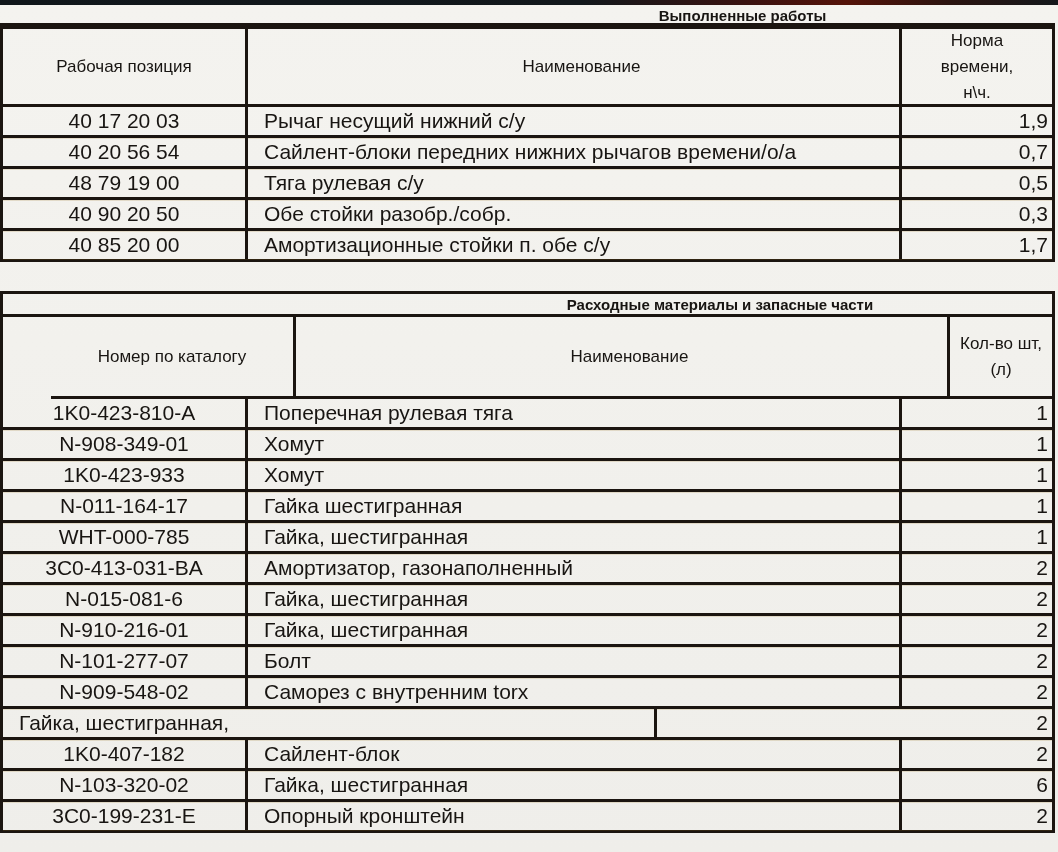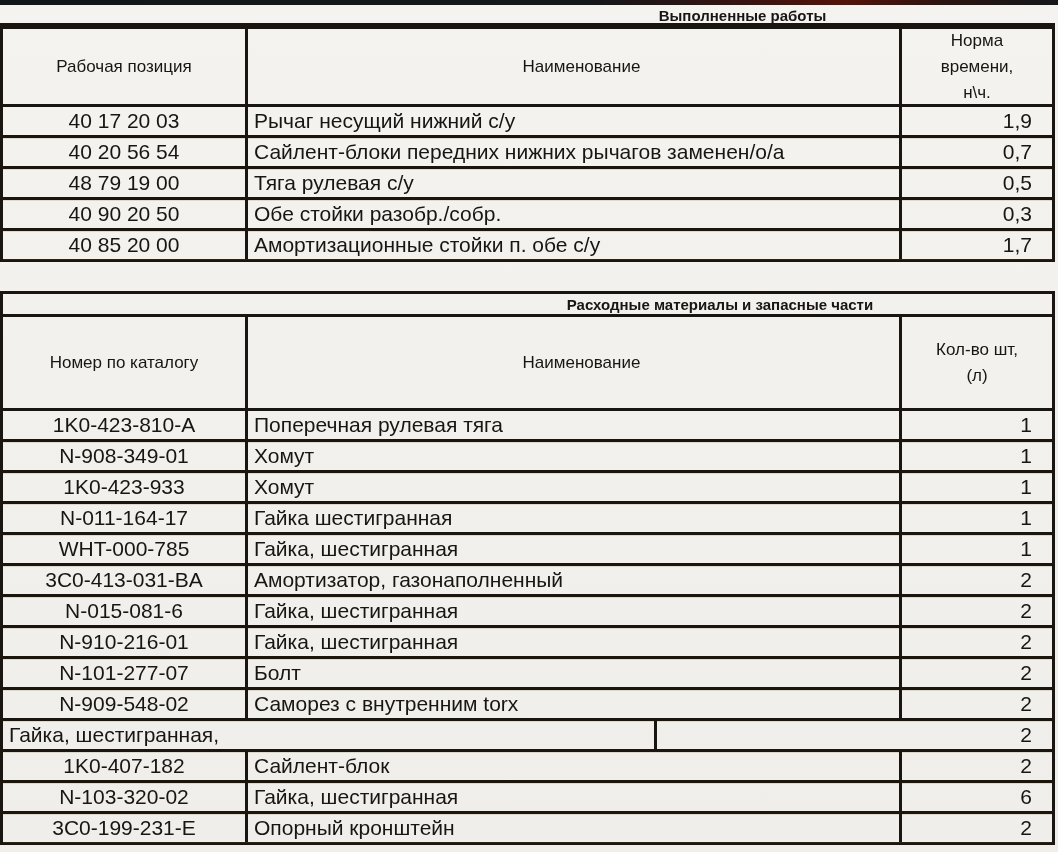--- a/index.html
+++ b/index.html
@@ -32,30 +32,30 @@
   .t1-offset{ padding-left:430px; }
   .t2-offset{ padding-left:385px; }
   .tbl{
     width:1055px; border:3px solid var(--line);
     background:transparent;
   }
   .works-box{ }
   .parts-box{ margin-top:29px; }
   .hdr{ display:flex; border-bottom:3px solid var(--line); }
   .works-hdr{ height:78px; }
-  .parts-hdr{ height:94px; }
+  .parts-hdr{ height:82px;margin-left:48px; }
   .parts-title-strip{
     height:23px; border-bottom:3px solid var(--line);
   }
   .c1{ width:245px; border-right:3px solid var(--line);
        display:flex; align-items:center; justify-content:center; }
   .c2{ width:654px; border-right:3px solid var(--line);
-       display:flex; align-items:center; padding-left:6px; }
+       display:flex; align-items:center; padding-left:16px; }
   .c3{ flex:1; display:flex; align-items:center; justify-content:flex-end;
-       padding-right:20px; }
+       padding-right:4px; }
   .hcell{ font-size:17px; }
   .hdr .c2{ justify-content:center; padding-left:16px; }
   .hdr .c3{ flex-direction:column; justify-content:center; align-items:center;
             padding-right:0; line-height:26px; }
   .row{ display:flex; height:31px; border-bottom:3px solid var(--line);
         font-size:21px;align-items:center; }
   .row:last-child{ border-bottom:none; height:28px; }
   .row .c1, .row .c2, .row .c3{ height:100%; }
   .cell-text{ white-space:nowrap; }
   
@@ -81,21 +81,21 @@
     </div>
   </div>
 
   <div class="row">
     <div class="c1">40 17 20 03</div>
     <div class="c2">Рычаг несущий нижний с/у</div>
     <div class="c3">1,9</div>
   </div>
   <div class="row">
     <div class="c1">40 20 56 54</div>
-    <div class="c2">Сайлент-блоки передних нижних рычагов заменен/о/а</div>
+    <div class="c2">Сайлент-блоки передних нижних рычагов времени/о/а</div>
     <div class="c3">0,7</div>
   </div>
   <div class="row">
     <div class="c1">48 79 19 00</div>
     <div class="c2">Тяга рулевая с/у</div>
     <div class="c3">0,5</div>
   </div>
   <div class="row">
     <div class="c1">40 90 20 50</div>
     <div class="c2">Обе стойки разобр./собр.</div>

